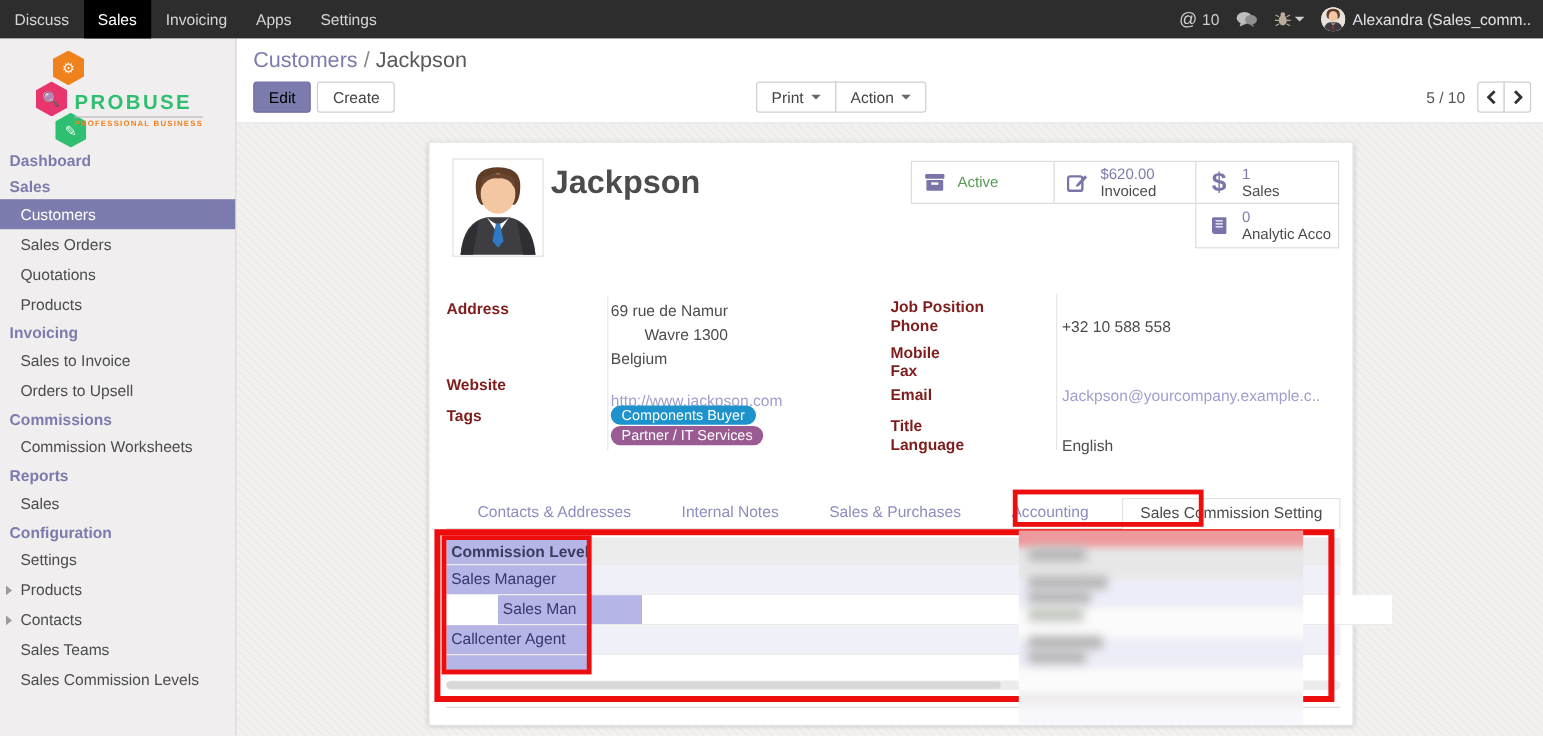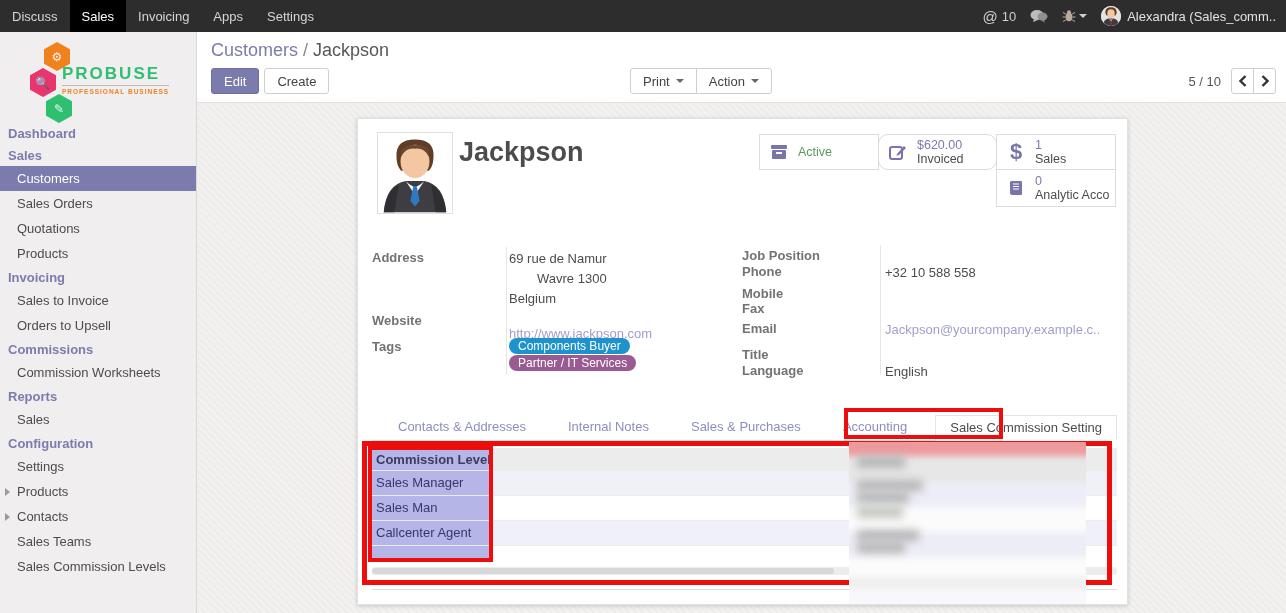--- a/index.html
+++ b/index.html
@@ -21,38 +21,38 @@
   .avatar-small { width:20px; height:20px; border-radius:50%; overflow:hidden; background:#fff; flex:0 0 auto; }
 
   
   .sidebar { position:absolute; left:0; top:32px; width:197px; height:581px; background:#f0eeee; border-right:1px solid #d9d7d7; z-index:10; }
   .logo-box { padding:12px 0 10px 28px; height:88px; position:relative; }
   .hex { position:absolute; width:26px; height:29px; clip-path:polygon(50% 0,100% 25%,100% 75%,50% 100%,0 75%,0 25%); }
   .hex-gear { background:#f0821e; left:44px; top:10px; }
   .hex-mag  { background:#e8356d; left:30px; top:36px; }
   .hex-tool { background:#2fbf71; left:46px; top:62px; }
   .hex span { position:absolute; left:50%; top:50%; transform:translate(-50%,-50%); color:rgba(255,255,255,.9); font-size:12px; }
-  .logo-text { position:absolute; left:62px; top:32px; }
+  .logo-text { position:absolute; left:62px; top:44px; }
   .logo-title { color:#2fbf71; font-weight:bold; font-size:17px; letter-spacing:2px; }
   .logo-sub { color:#f0821e; font-size:6.5px; font-weight:bold; letter-spacing:1px; border-top:1px solid #bbb; padding-top:2px; margin-top:1px; }
   .menu { padding-top:2px; }
   .menu-heading { color:#7c7bad; font-weight:bold; padding:4px 8px 3px 8px; font-size:13px; }
   .menu-item { color:#4c4c4c; padding:5px 8px 5px 17px; cursor:pointer; font-size:13px; position:relative; }
   .menu-item.selected { background:#7c7bad; color:#fff; }
   .menu-item .expander { position:absolute; left:5px; top:9px; width:0; height:0; border-top:4px solid transparent; border-bottom:4px solid transparent; border-left:5px solid #9a9a9a; }
   .menu-item.has-exp { padding-left:17px; }
 
   
   .control-panel { position:absolute; left:197px; top:32px; width:1089px; height:71px; background:#fff; border-bottom:1px solid #e2e0e0; z-index:9; }
   .breadcrumb { position:absolute; left:14px; top:8px; font-size:18px; }
   .breadcrumb .bc-link { color:#7c7bad; cursor:pointer; }
   .breadcrumb .bc-sep { color:#888; }
   .breadcrumb .bc-current { color:#585858; }
   .btn { display:inline-flex; align-items:center; justify-content:center; height:26px; padding:0 12px; border:1px solid #cfcfcf; background:#fff; border-radius:3px; font-size:13px; color:#444; cursor:pointer; }
-  .btn.primary { background:#7c7bad; border-color:#6f6ea0; color:#ffffff; }
+  .btn.primary { background:#7c7bad; border-color:#6f6ea0; color:#000000; }
   .edit-create { position:absolute; left:14px; top:36px; display:flex; gap:5px; }
   .print-action { position:absolute; left:433px; top:36px; display:flex; }
   .print-action .btn { border-radius:0; }
   .print-action .btn:first-child { border-radius:3px 0 0 3px; }
   .print-action .btn:last-child { border-radius:0 3px 3px 0; margin-left:-1px; }
   .btn .dd-caret { width:0; height:0; border-left:4px solid transparent; border-right:4px solid transparent; border-top:4px solid #666; margin-left:6px; }
   .pager { position:absolute; right:10px; top:36px; display:flex; align-items:center; gap:10px; }
   .pager-count { color:#555; font-size:13px; }
   .pager-btns { display:flex; }
   .pager-btn { width:23px; height:26px; border:1px solid #cfcfcf; background:#fff; display:flex; align-items:center; justify-content:center; cursor:pointer; }
@@ -73,21 +73,21 @@
   
   .stats { position:absolute; left:401px; top:15px; width:357px; height:73px; }
   .stat { position:absolute; background:#fff; border:1px solid #dcdcdc; display:flex; align-items:center; padding:0 6px; cursor:pointer; }
   .stat .s-icon { width:26px; flex:0 0 26px; display:flex; align-items:center; justify-content:center; color:#7975aa; font-weight:bold; }
   .stat .s-text { margin-left:6px; line-height:1.15; font-size:12.5px; overflow:hidden; white-space:nowrap; }
   .s-value { color:#7c7bad; }
   .s-value.green { color:#589a58; }
   .s-label { color:#4c4c4c; }
 
   
-  .fgroup-label { position:absolute; font-weight:bold; color:#737373; font-size:13px; }
+  .fgroup-label { position:absolute; font-weight:bold; color:#7f1d1d; font-size:13px; }
   .fgroup-value { position:absolute; color:#4c4c4c; font-size:13px; }
   .link { color:#a09ece; cursor:pointer; }
   .vsep { position:absolute; width:1px; background:#e6e6e6; }
   .tag-pill { display:inline-block; color:#fff; font-size:12px; border-radius:9px; padding:1px 9px; }
 
   
   .tabs { position:absolute; left:14px; top:296px; width:745px; height:26px; border-bottom:1px solid #e3e3e3; display:flex; }
   .tab { color:#8d8dbf; padding:4px 14px; cursor:pointer; font-size:13px; white-space:nowrap; }
   .tab.active { color:#4c4c4c; background:#fff; border:1px solid #e3e3e3; border-bottom:1px solid #fff; margin-bottom:-1px; }
   .tab-spacer { width:16px; }
@@ -273,21 +273,21 @@
         <div class="stat" style="left:0;top:0;width:120px;height:36px;">
           <span class="s-icon">
             <svg width="18" height="16" viewBox="0 0 18 16">
                 <rect x="1" y="1" width="16" height="4" rx="1" fill="#7975aa"></rect>
                 <rect x="2" y="6" width="14" height="9" rx="1" fill="#7975aa"></rect>
                 <rect x="6" y="8" width="6" height="2" fill="#fff"></rect>
               </svg>
           </span>
           <span class="s-text"><span class="s-value green">Active</span></span>
         </div>
-        <div class="stat" style="left:119px;top:0;width:119px;height:36px;border-radius:10px;">
+        <div class="stat" style="left:119px;top:0;width:119px;height:36px;">
           <span class="s-icon">
             <svg width="18" height="16" viewBox="0 0 18 16">
                 <rect x="1" y="3" width="12" height="12" rx="2" fill="none" stroke="#7975aa" stroke-width="2"></rect>
                 <path d="M8 10 L15 2 L17 4 L10 11 L7.5 11.8Z" fill="#7975aa"></path>
               </svg>
           </span>
           <span class="s-text">
             <div class="s-value">$620.00</div>
             <div class="s-label">Invoiced</div>
           </span>
@@ -354,21 +354,21 @@
         <div class="tab active">Sales Commission Setting</div>
       </div>
 
       <div class="ctable">
         <div class="crow header" style="top:0;height:23px;">
           <div class="ccell-first">Commission Level</div>
         </div>
         <div class="crow lav" style="top:23px;height:25px;">
           <div class="ccell-first">Sales Manager</div>
         </div>
-        <div class="crow white" style="top:48px;height:25px;">
+        <div class="crow white" style="top:48px;height:25px;margin-left:43px;">
           <div class="ccell-first">Sales Man</div>
         </div>
         <div class="crow lav" style="top:73px;height:25px;">
           <div class="ccell-first">Callcenter Agent</div>
         </div>
         <div class="crow white" style="top:98px;height:15px;border-bottom:none;">
           <div class="ccell-first"></div>
         </div>
         <div class="hscrollbar" style="top:119px;">
             <span class="thumb"></span>

